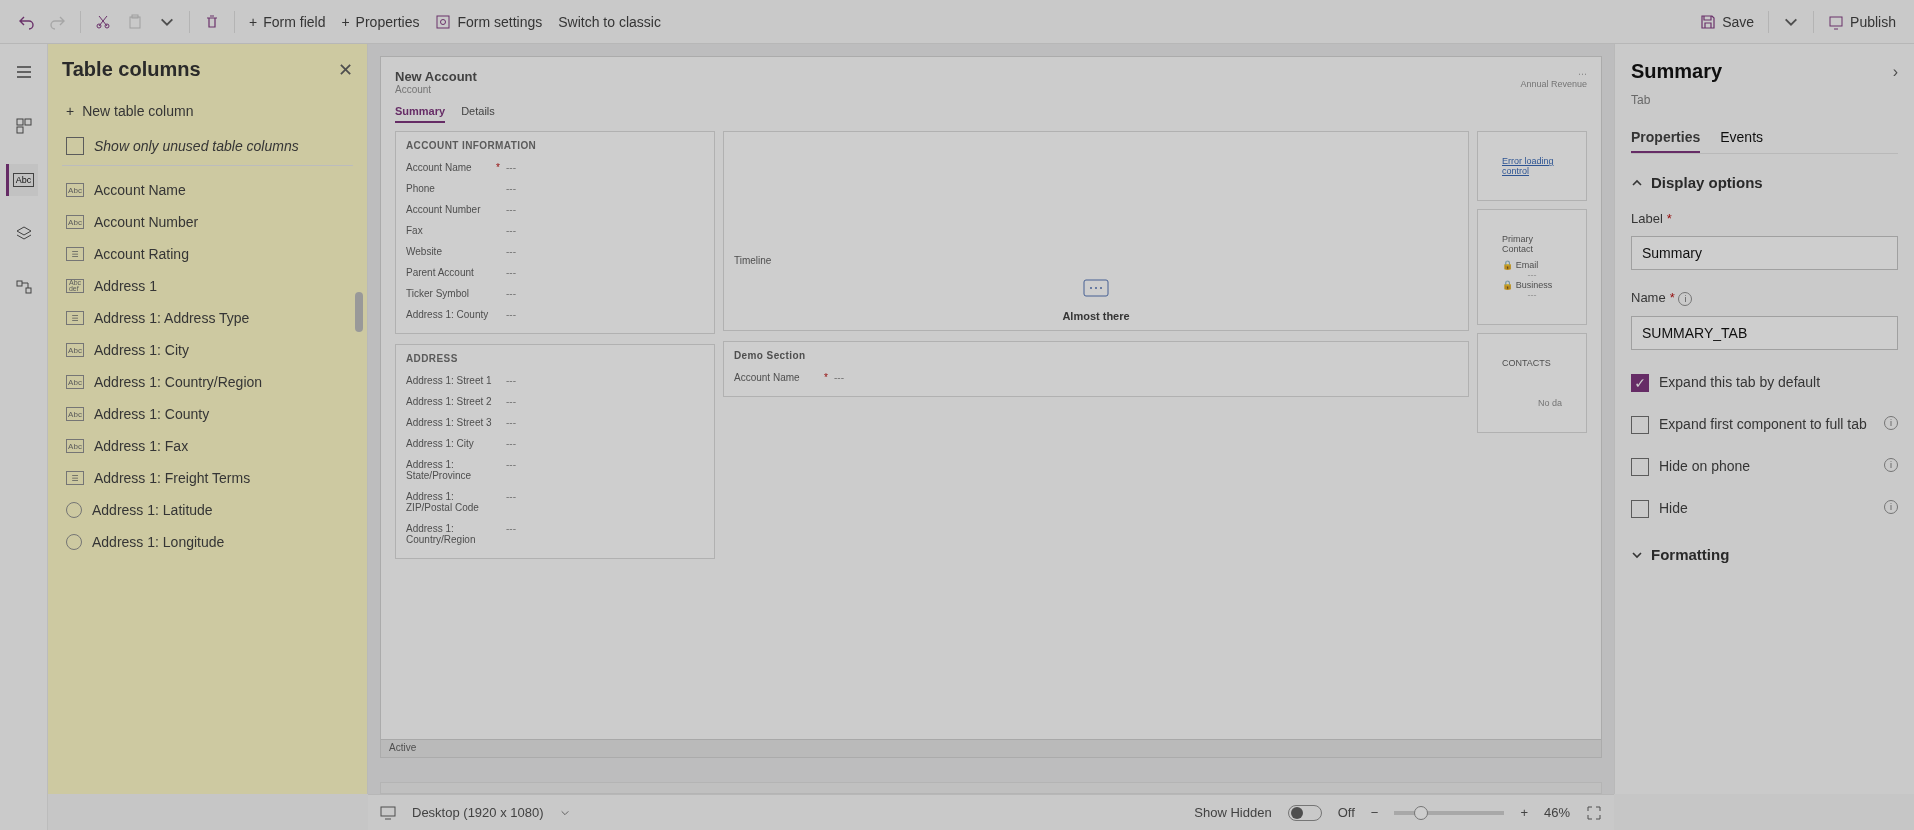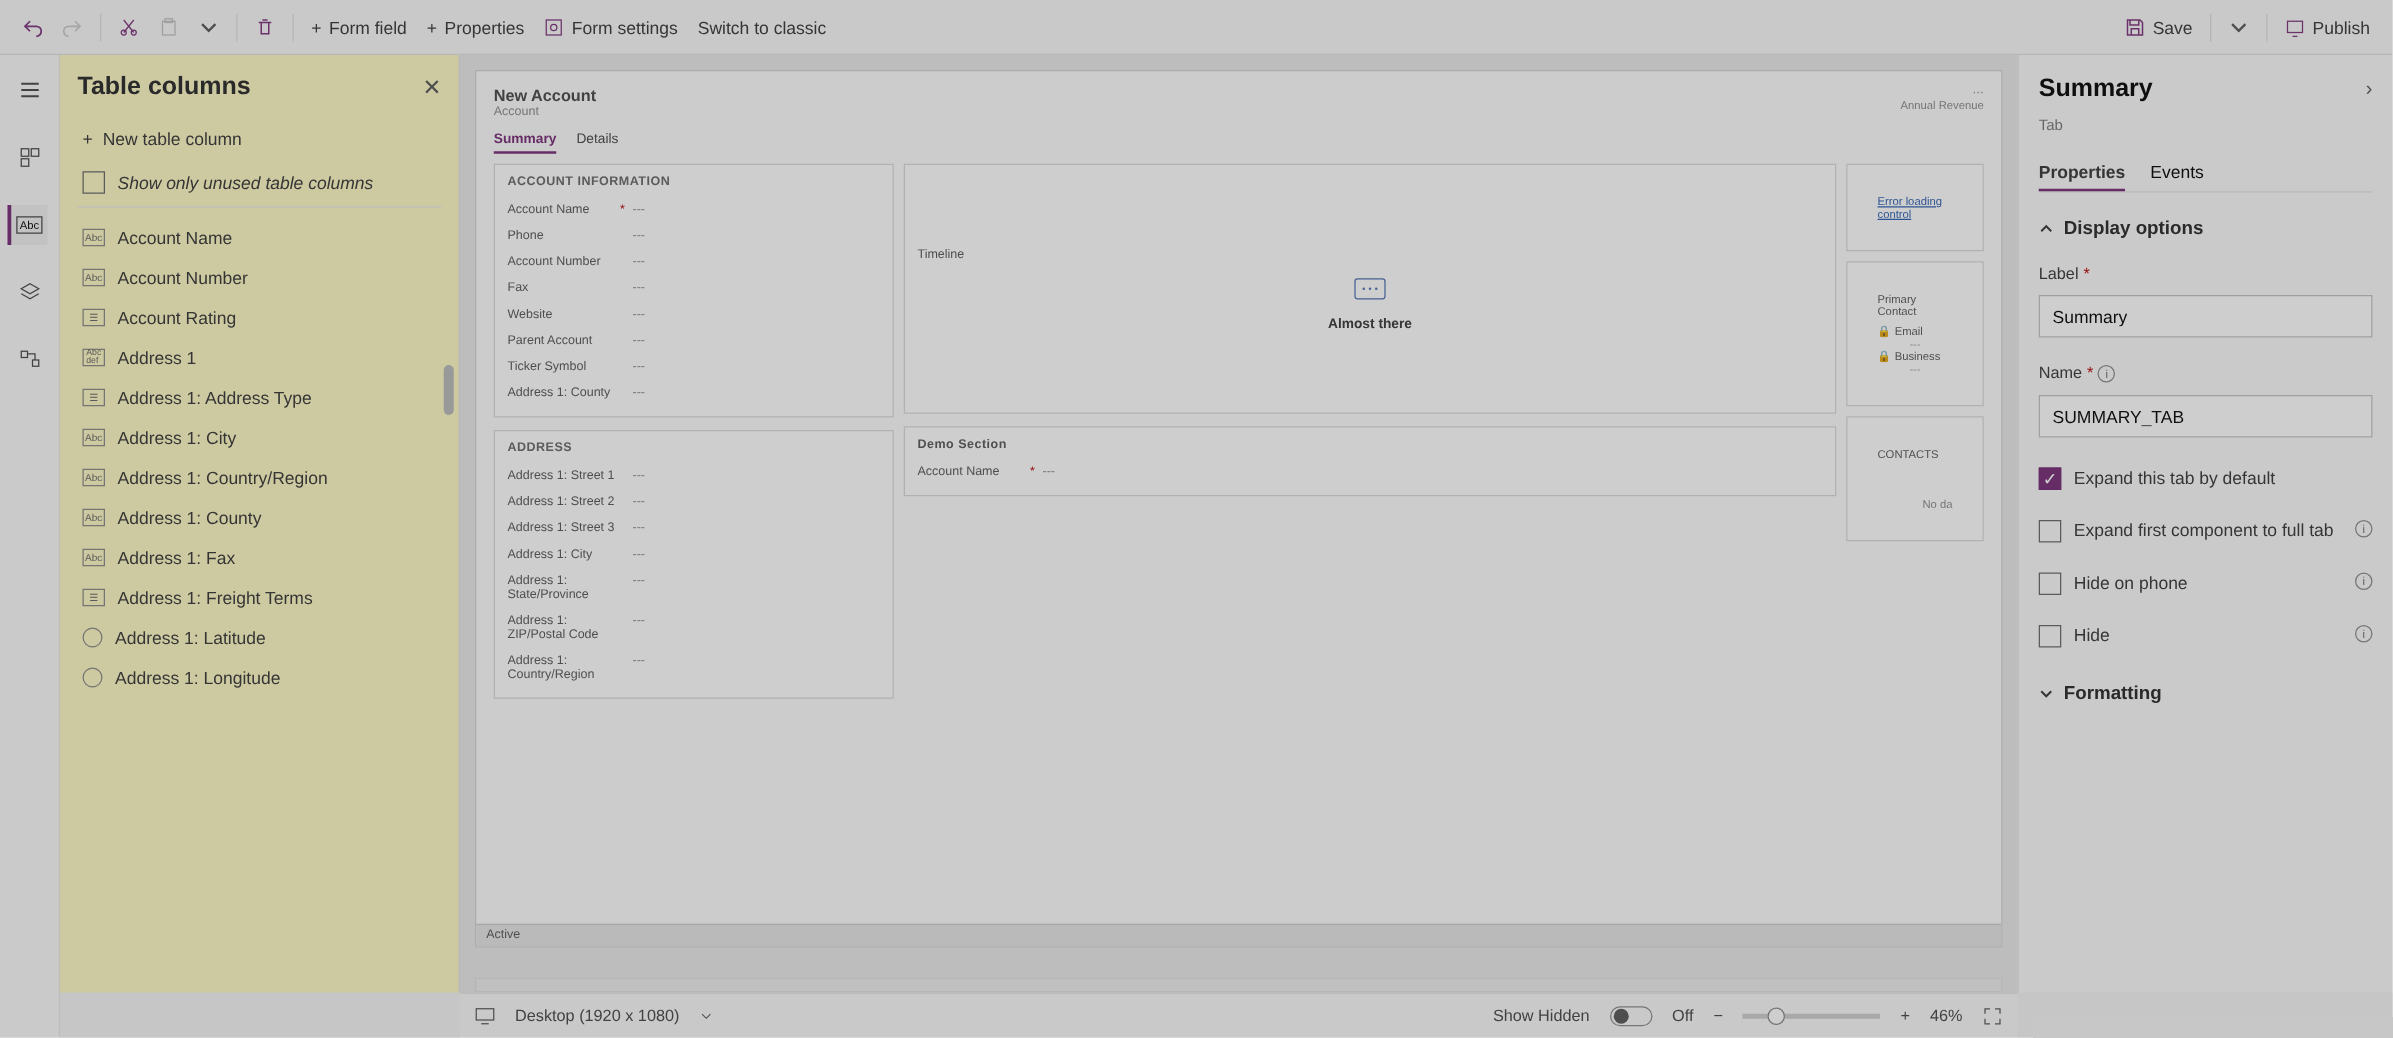--- a/index.html
+++ b/index.html
@@ -43,21 +43,21 @@
 .form-head .rev { text-align: right; font-size: 9px; color: #888; }
 .form-tabs { margin-top: 10px; display: flex; gap: 16px; font-size: 11px; }
 .form-tabs .ftab { padding-bottom: 4px; cursor: pointer; }
 .form-tabs .ftab.sel { border-bottom: 2px solid #742774; color: #742774; font-weight: 600; }
 .canvas-body { display: grid; grid-template-columns: 320px 1fr 110px; gap: 8px; margin-top: 8px; }
 .section { border: 1px solid #d9d9d9; background: #fff; padding: 8px 10px; }
 .section h4 { font-size: 10px; color: #666; letter-spacing: 0.4px; margin-bottom: 6px; }
 .fld { display: grid; grid-template-columns: 90px 10px 1fr; font-size: 10px; color: #555; padding: 5px 0; }
 .fld .req { color: #b30000; }
 .fld .val { color: #888; }
-.timeline { height: 200px; display: flex; flex-direction: column; align-items: center; justify-content: center; gap: 10px; }
+.timeline { height: 200px; display: flex; flex-direction: column; align-items: center; justify-content: flex-end; gap: 10px; }
 .timeline .tl-title { align-self: flex-start; font-size: 10px; color: #555; }
 .right-col { display: flex; flex-direction: column; gap: 8px; width: 110px; }
 .mini-card { border: 1px solid #d9d9d9; background: #fff; padding: 24px; font-size: 9px; color: #555; }
 .mini-card a { color: #2a5db0; text-decoration: underline; font-size: 9px; }
 .canvas-footer { position: absolute; bottom: 0; left: 0; right: 0; height: 18px; background: #e5e5e5; border-top: 1px solid #ccc; font-size: 10px; padding: 2px 8px; color: #555; }
 .canvas-scroll { position: absolute; bottom: 0; left: 12px; right: 12px; height: 12px; background: #ededed; border: 1px solid #ddd; }
 
 
 .props-panel { position: absolute; top: 44px; right: 0; width: 300px; bottom: 36px; background: #fafafa; border-left: 1px solid #e3e3e3; padding: 16px 16px; display: flex; flex-direction: column; gap: 10px; }
 .props-head { display: flex; justify-content: space-between; align-items: center; }

